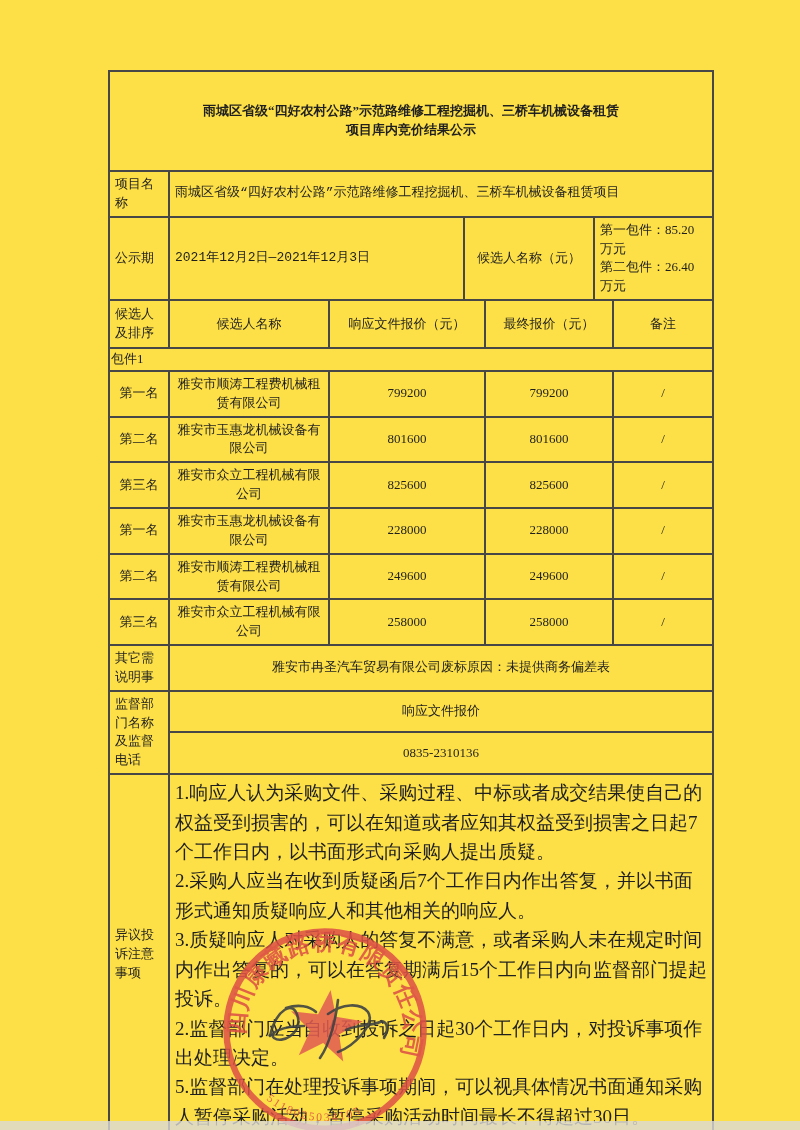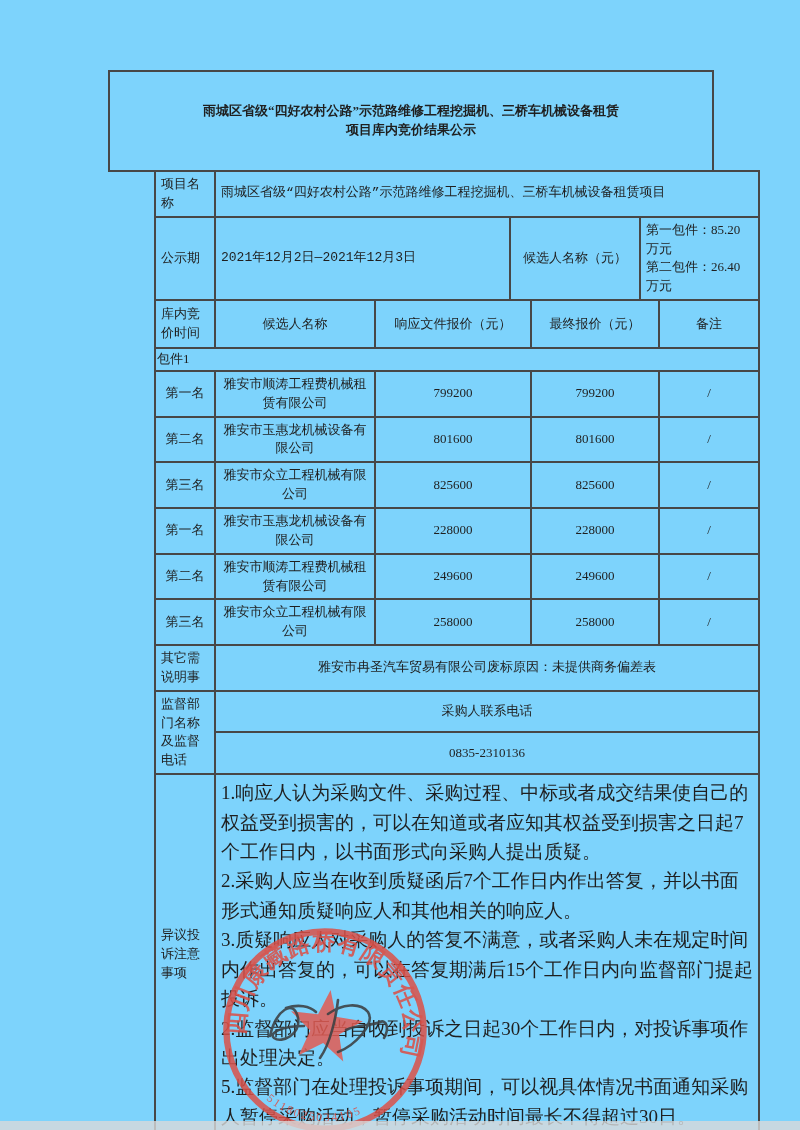--- a/index.html
+++ b/index.html
@@ -1,33 +1,33 @@
 <!DOCTYPE html>
 <html><head>
 <meta charset="utf-8">
 <style>
   * { margin:0; padding:0; box-sizing:border-box; }
   html,body { background:#ffffff; }
   body { font-family: "Liberation Serif", "DejaVu Serif", serif; color:#222; }
 
   .sheet {
     position:relative; width:800px; height:1130px;
-    background:#7dd3fc; overflow:hidden;
+    background:#fde047; overflow:hidden;
   }
   .scan-edge-bottom {
     position:absolute; left:0; bottom:0; width:800px; height:9px;
     background:#d9d9d9; opacity:.8;
   }
 
   .doc { position:absolute; left:108px; top:70px; width:604px; }
 
   table.tbl {
     width:100%; border-collapse:collapse; table-layout:fixed;
   }
-  table.tbl + table.tbl { margin-top:-2px;margin-left:46px; }
+  table.tbl + table.tbl { margin-top:-2px; }
   .tbl td {
     border:2px solid #474747;
     font-size:13px; line-height:1.45; color:#1f1f1f;
     padding:3px 5px; vertical-align:middle;
     word-break:break-all;
   }
 
   .title-cell {
     height:100px; text-align:center; vertical-align:middle;
     font-weight:700; font-size:17px; line-height:1.75; color:#141414;
@@ -105,21 +105,21 @@
     <table class="tbl">
       <colgroup>
         <col style="width:60px">
           <col style="width:160px">
           <col style="width:156px">
           <col style="width:128px">
           <col style="width:100px">
       </colgroup>
       <tbody>
           <tr style="height:48px">
-        <td class="lbl">库内竞价时间</td>
+        <td class="lbl">候选人及排序</td>
         <td class="c">候选人名称</td>
         <td class="c">响应文件报价（元）</td>
         <td class="c">最终报价（元）</td>
         <td class="c">备注</td>
       </tr>
 
       <tr class="pkg-bar">
         <td colspan="5">包件1</td>
       </tr>
       <tr style="height:45px">
@@ -173,21 +173,21 @@
           <col style="width:60px">
           <col style="width:544px">
         </colgroup>
       <tbody>
           <tr style="height:40px">
         <td class="lbl">其它需说明事</td>
         <td class="c">雅安市冉圣汽车贸易有限公司废标原因：未提供商务偏差表</td>
       </tr>
       <tr style="height:38px">
         <td class="lbl" rowspan="2">监督部门名称及监督电话</td>
-        <td class="c">采购人联系电话</td>
+        <td class="c">响应文件报价</td>
       </tr>
       <tr style="height:38px">
         <td class="c">0835-2310136</td>
       </tr>
       <tr style="height:160px">
         <td class="lbl">异议投诉注意事项</td>
         <td class="objection-cell">
           <div class="oitem">1.响应人认为采购文件、采购过程、中标或者成交结果使自己的权益受到损害的，可以在知道或者应知其权益受到损害之日起7个工作日内，以书面形式向采购人提出质疑。</div>
           <div class="oitem">2.采购人应当在收到质疑函后7个工作日内作出答复，并以书面形式通知质疑响应人和其他相关的响应人。</div>
           <div class="oitem">3.质疑响应人对采购人的答复不满意，或者采购人未在规定时间内作出答复的，可以在答复期满后15个工作日内向监督部门提起投诉。</div>

